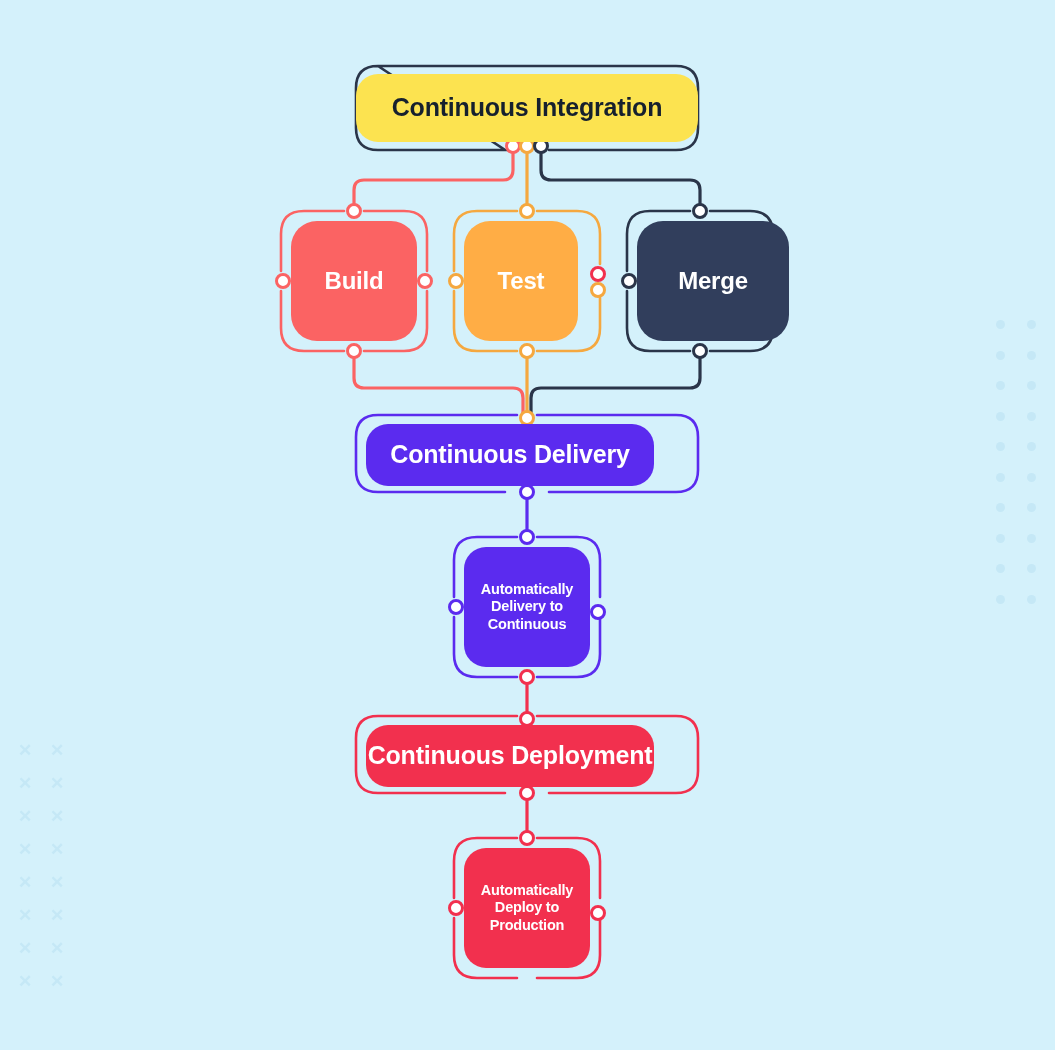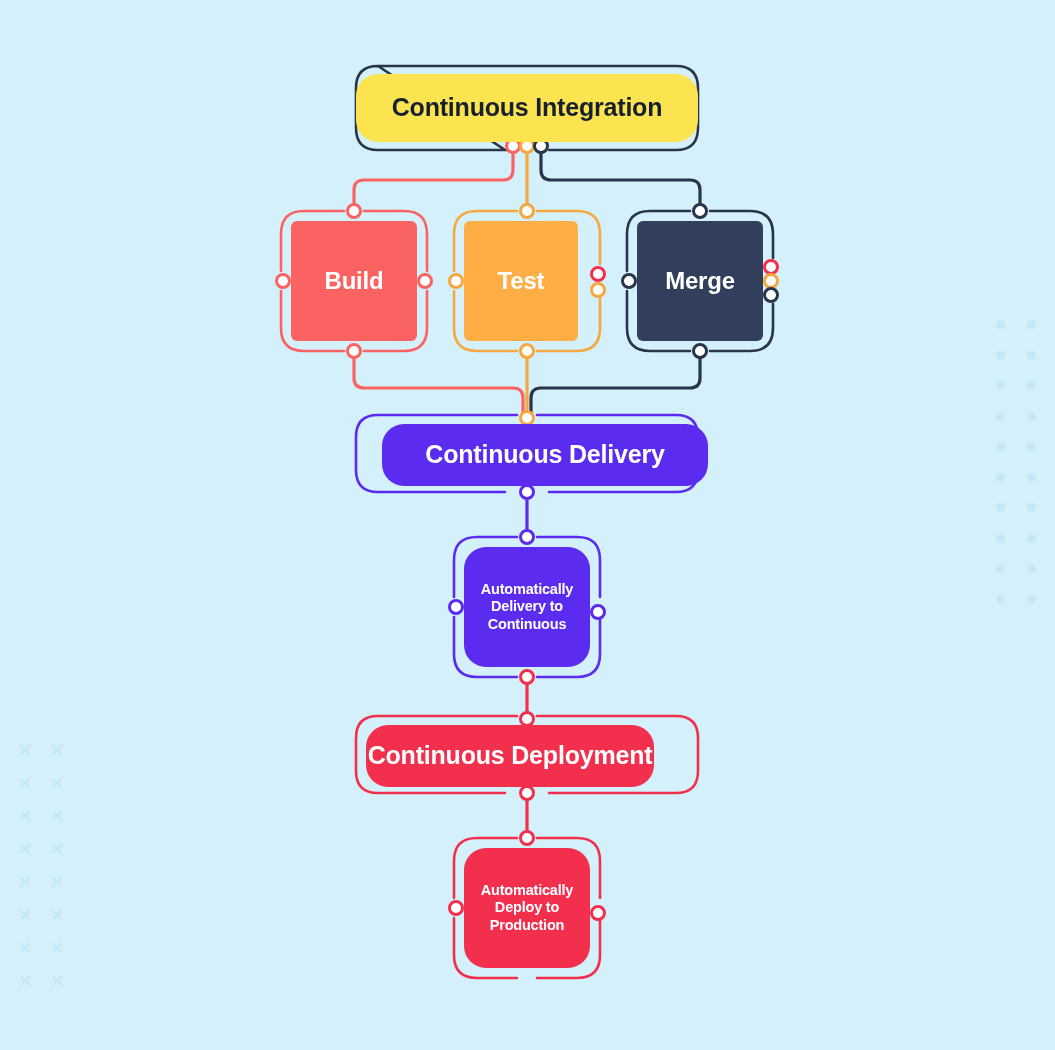--- a/index.html
+++ b/index.html
@@ -39,21 +39,21 @@
     line-height: 1.18;
     letter-spacing: -0.2px;
     z-index: 3;
   }
   .banner {
     font-size: 25px;
     border-radius: 22px;
   }
   .sq {
     font-size: 24px;
-    border-radius: 6px;
+    border-radius: 26px;
   }
   .sq-small {
     font-size: 14.5px;
     border-radius: 22px;
     padding: 0 14px;
   }
   .deco {
     position: absolute;
     z-index: 1;
     pointer-events: none;
@@ -210,23 +210,23 @@
       <circle cx="598" cy="913" r="6.5" fill="#ffffff" stroke="#f2304e" stroke-width="3"></circle>
     </g>
   </svg>
 
   <div class="node banner" id="n-ci" style="left: 356px; top: 74px; width: 342px; height: 68px; background: rgb(252, 227, 80); color: rgb(22, 32, 46);">Continuous Integration</div>
 
   <div class="node sq" id="n-build" style="left: 291px; top: 221px; width: 126px; height: 120px; background: rgb(251, 99, 99); color: rgb(255, 255, 255);">Build</div>
 
   <div class="node sq" id="n-test" style="left: 464px; top: 221px; width: 114px; height: 120px; background: rgb(255, 173, 69); color: rgb(255, 255, 255);">Test</div>
 
-  <div class="node sq" id="n-merge" style="left: 637px; top: 221px; width: 126px; height: 120px; background: rgb(49, 62, 92); color: rgb(255, 255, 255);">Merge</div>
-
-  <div class="node banner" id="n-cdel" style="left: 366px; top: 424px; width: 326px; height: 62px; background: rgb(91, 43, 239); color: rgb(255, 255, 255); margin-left: 16px;">Continuous Delivery</div>
+  <div class="node sq" id="n-merge" style="left: 637px; top: 221px; width: 152px; height: 120px; background: rgb(49, 62, 92); color: rgb(255, 255, 255);">Merge</div>
+
+  <div class="node banner" id="n-cdel" style="left: 366px; top: 424px; width: 288px; height: 62px; background: rgb(91, 43, 239); color: rgb(255, 255, 255);">Continuous Delivery</div>
 
   <div class="node sq-small" id="n-release" style="left: 464px; top: 547px; width: 126px; height: 120px; background: rgb(91, 43, 239); color: rgb(255, 255, 255);">
     <span>
         <div>Automatically</div>
         <div>Delivery to</div>
         <div>Continuous</div>
       </span>
   </div>
 
   <div class="node banner" id="n-cdep" style="left: 366px; top: 725px; width: 288px; height: 62px; background: rgb(242, 48, 78); color: rgb(255, 255, 255);">Continuous Deployment</div>

